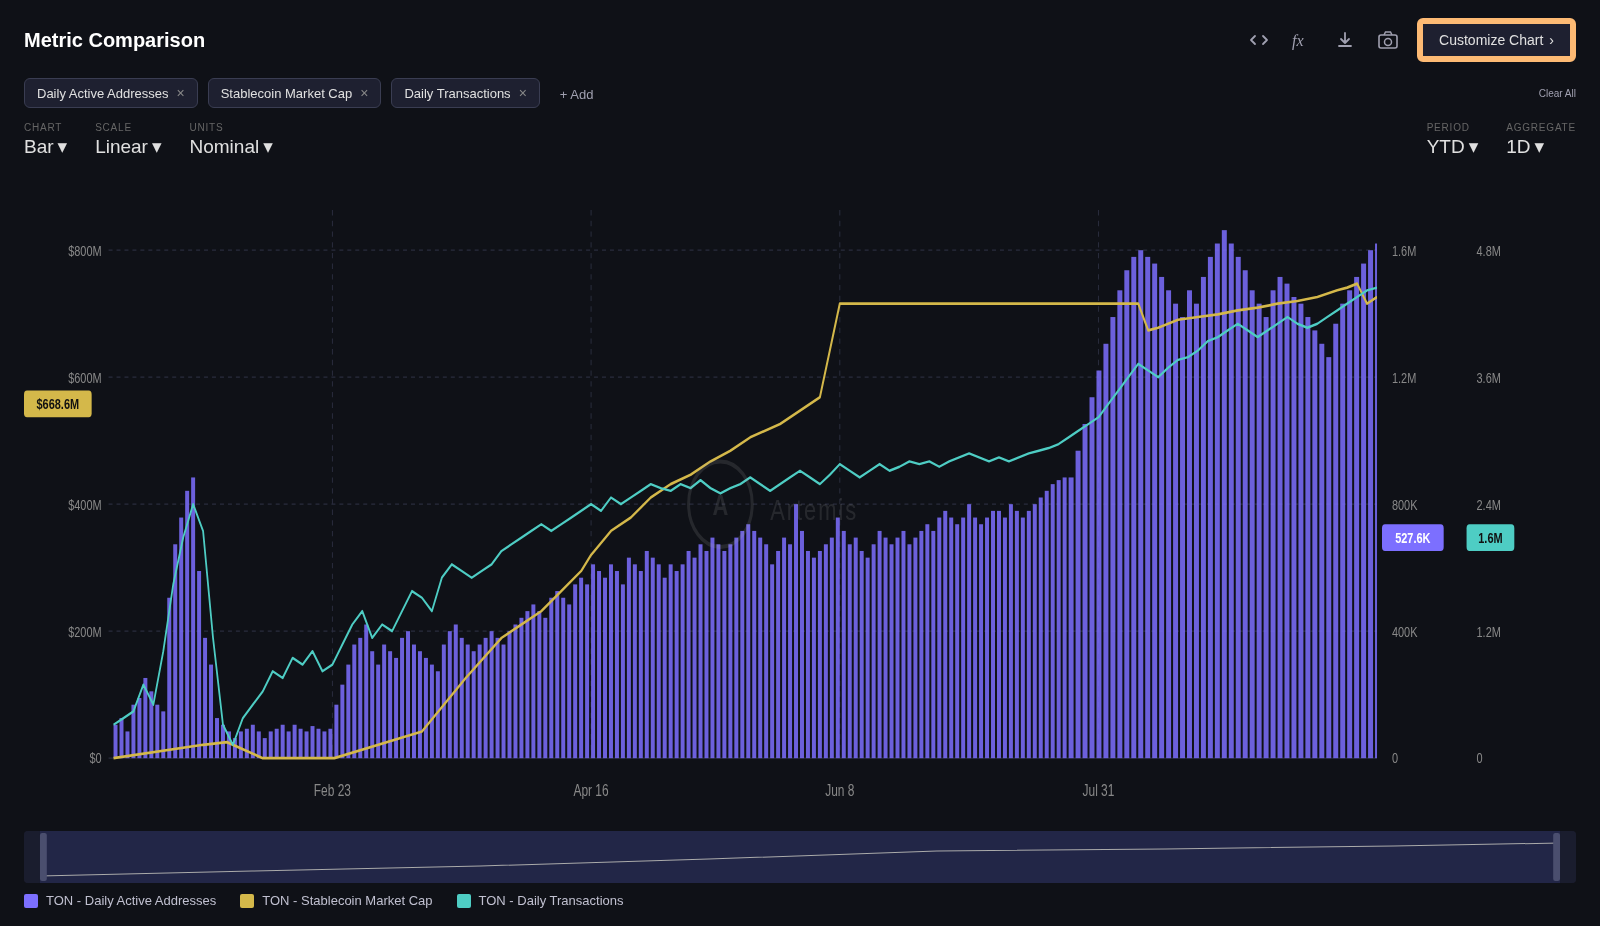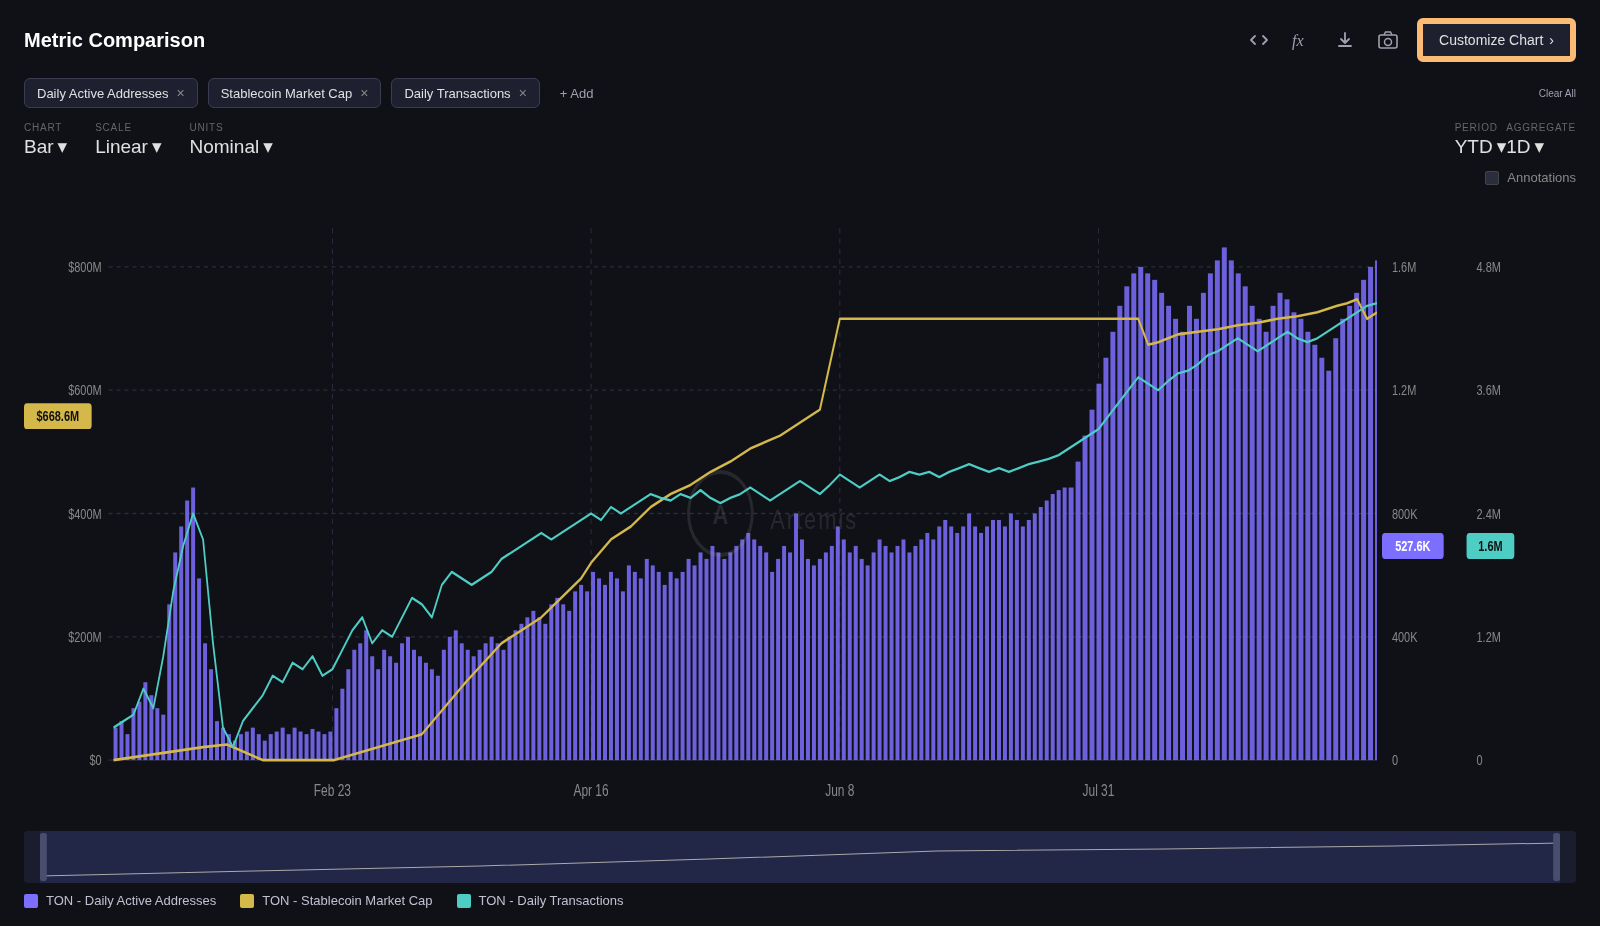--- a/index.html
+++ b/index.html
@@ -57,21 +57,21 @@
       gap: 6px;
     }
     .tags-row {
       display: flex;
       align-items: center;
       justify-content: space-between;
       margin-bottom: 14px;
     }
     .tags-left {
       display: flex;
-      align-items: center;
+      align-items: flex-end;
       gap: 10px;
     }
     .tag {
       background: #1e2030;
       border: 1px solid #3a3d52;
       border-radius: 6px;
       padding: 6px 12px;
       font-size: 13px;
       color: #e0e0e0;
       display: flex;
@@ -122,20 +122,21 @@
       font-size: 19px;
       cursor: pointer;
       display: flex;
       align-items: center;
       gap: 4px;
     }
     .controls-right {
       margin-left: auto;
       display: flex;
       align-items: flex-start;
+      gap: 28px;
     }
     .annotations-row {
       display: flex;
       justify-content: flex-end;
       align-items: center;
       gap: 8px;
       margin-bottom: 4px;
     }
     .annotations-checkbox {
       width: 14px;
@@ -279,24 +280,20 @@
       <div class="control-group">
         <span class="control-label">AGGREGATE</span>
         <button class="control-select">
           <span>1D</span>
           <span>▾</span>
         </button>
       </div>
     </div>
   </div>
 
-  <div class="annotations-row">
-    <div class="annotations-checkbox"></div>
-    <span class="annotations-label">Annotations</span>
-  </div>
 
   <div class="chart-area">
     <div class="chart-svg-container">
       <svg class="main-chart" viewBox="0 0 1560 490" preserveAspectRatio="none">
 
         <line x1="85" y1="60" x2="1360" y2="60" stroke="#2a2d3e" stroke-width="1" stroke-dasharray="4,4"></line>
         <line x1="85" y1="155" x2="1360" y2="155" stroke="#2a2d3e" stroke-width="1" stroke-dasharray="4,4"></line>
         <line x1="85" y1="250" x2="1360" y2="250" stroke="#2a2d3e" stroke-width="1" stroke-dasharray="4,4"></line>
         <line x1="85" y1="345" x2="1360" y2="345" stroke="#2a2d3e" stroke-width="1" stroke-dasharray="4,4"></line>
         <line x1="85" y1="440" x2="1360" y2="440" stroke="#2a2d3e" stroke-width="1"></line>

